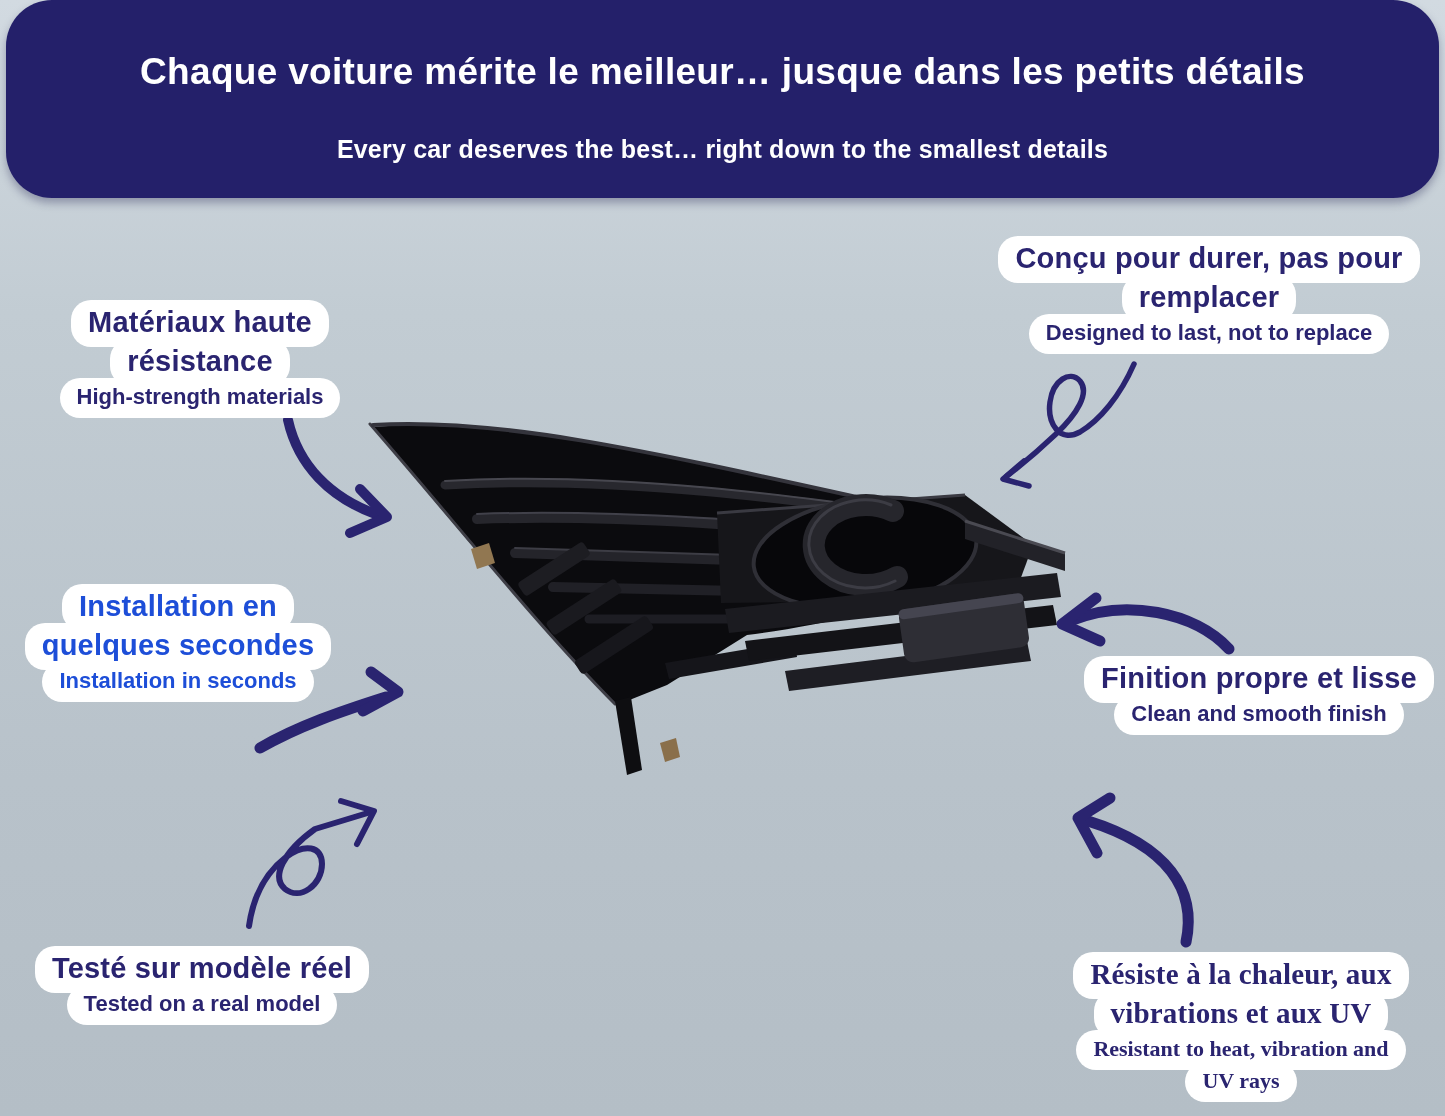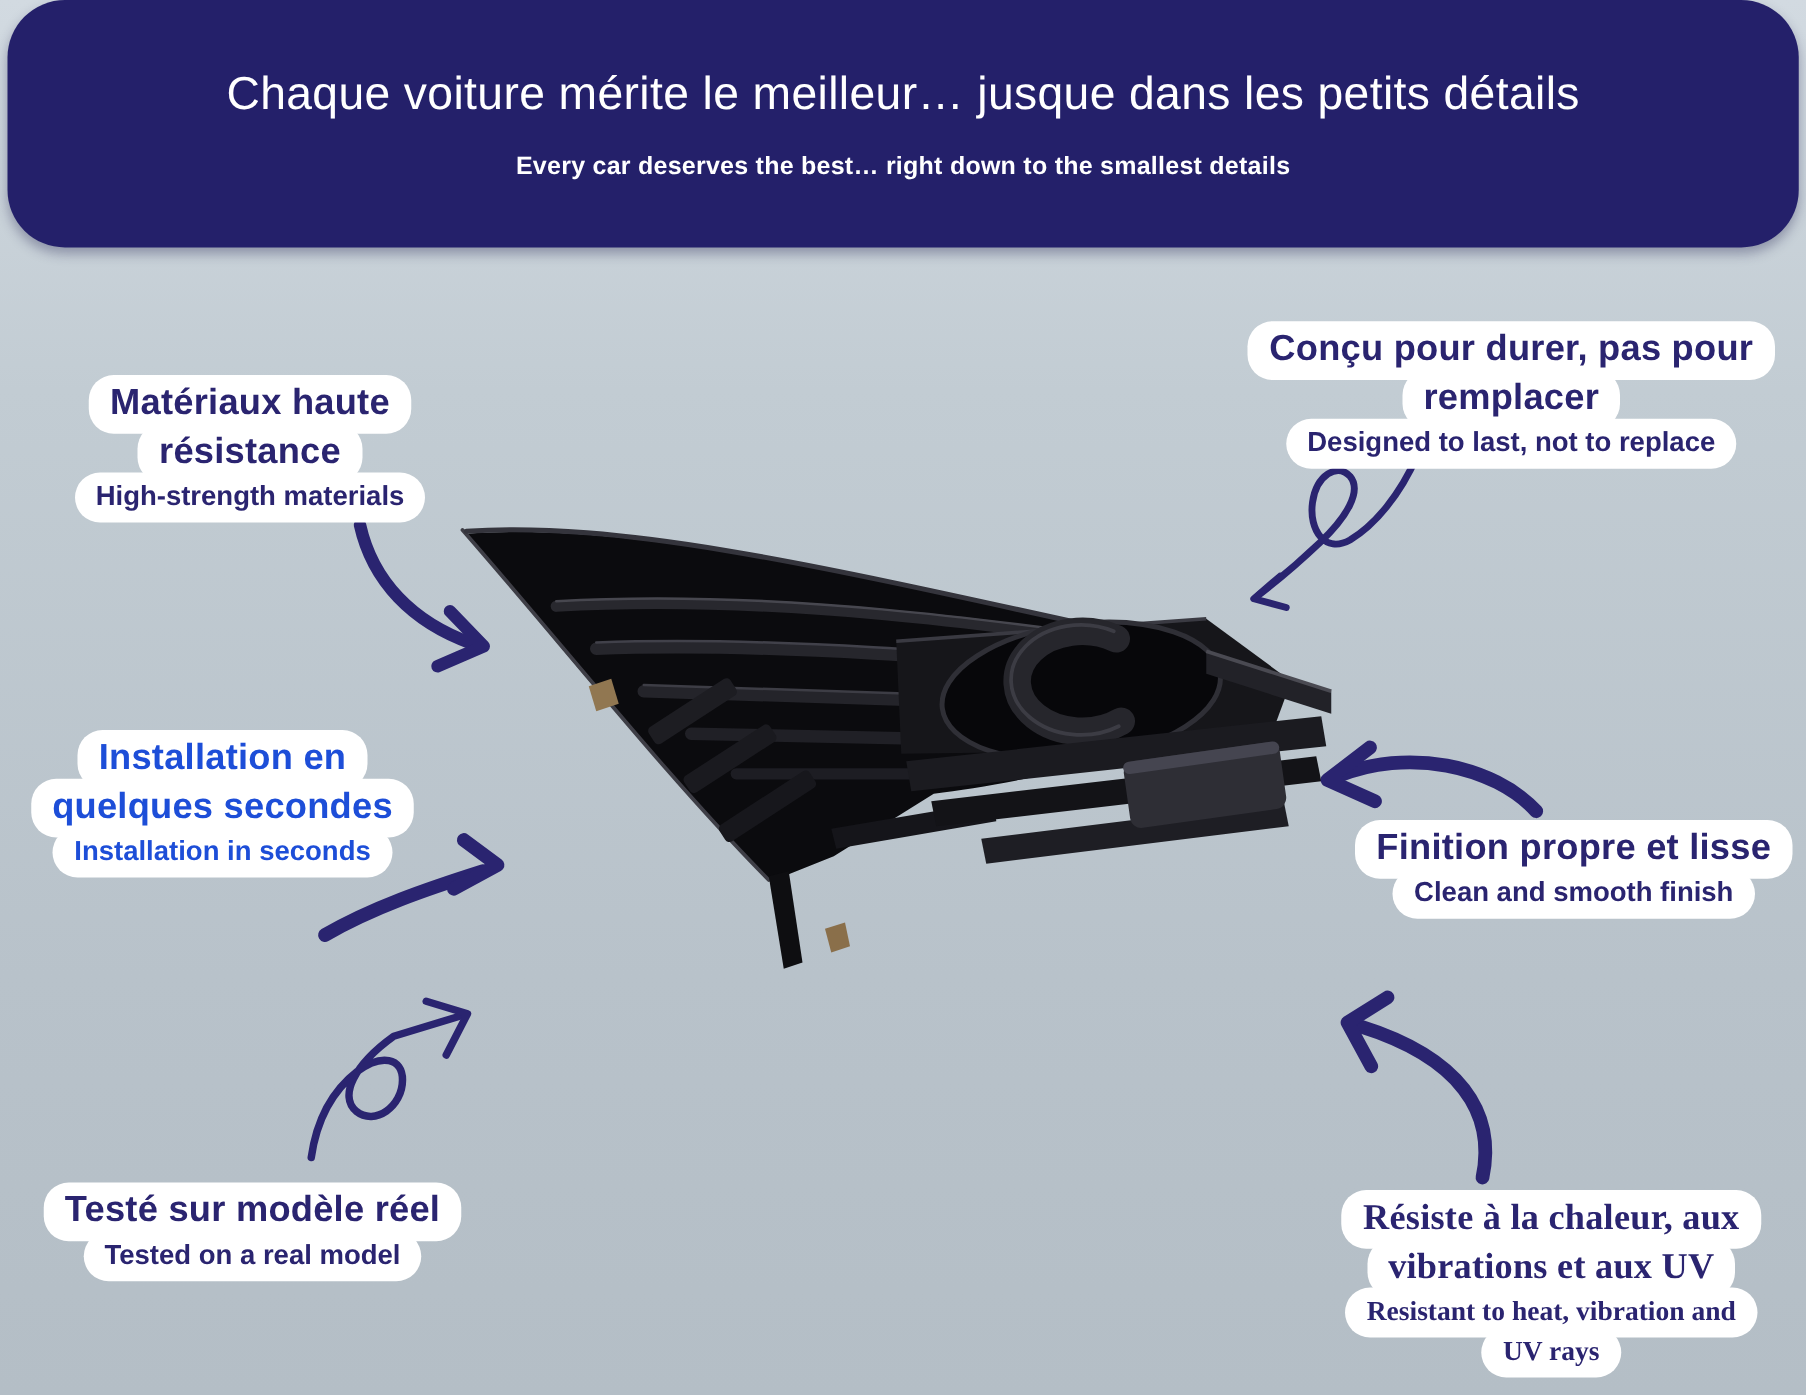--- a/index.html
+++ b/index.html
@@ -7,31 +7,31 @@
     position:relative;width:1445px;height:1116px;overflow:hidden;
     background:linear-gradient(180deg,#d2dae1 0%,#c2ccd3 28%,#b8c2ca 70%,#b4bec6 100%);
     font-family:"Liberation Sans",sans-serif;
   }
   
   .banner{
     position:absolute;left:6px;right:6px;top:0;height:198px;
     border-radius:46px;display:flex;flex-direction:column;align-items:center;justify-content:center;
     gap:26px;box-shadow:0 5px 9px rgba(35,35,80,.35);
   }
-  .banner h1{margin:0;font-size:37px;font-weight:400;letter-spacing:.3px;}
-  .banner h2{margin:0;font-size:20px;font-weight:700;letter-spacing:.2px;}
+  .banner h1{margin:16px;font-size:37px;font-weight:700;letter-spacing:.3px;}
+  .banner h2{margin:0;font-size:25px;font-weight:700;letter-spacing:.2px;}
   
   .callout{position:absolute;text-align:center;font-weight:700;}
   .callout .ln{line-height:1;}
   .callout .ln + .ln{margin-top:-8px;}
   .pill{display:inline-block;background:#ffffff;border-radius:20px;padding:8px 17px 10px;}
   .fr{font-size:29px;letter-spacing:.2px;}
   .en{font-size:22px;}
   .c-materials   {left:40px;  top:300px; width:320px;}
-  .c-durability  {left:985px; top:236px; width:448px;margin-top:21px;}
+  .c-durability  {left:985px; top:236px; width:448px;}
   .c-installation{left:22px;  top:584px; width:312px;}
   .c-finish      {left:1076px;top:656px; width:366px;}
   .c-tested      {left:26px;  top:946px; width:352px;}
   .c-resistance  {left:1038px;top:952px; width:406px;font-family:Liberation Serif, serif;}
   
   .product-svg,.arrows-svg{position:absolute;pointer-events:none;}
   .product-svg{left:365px;top:413px;}
   .arrows-svg{left:0;top:0;}
 </style>
 </head>

